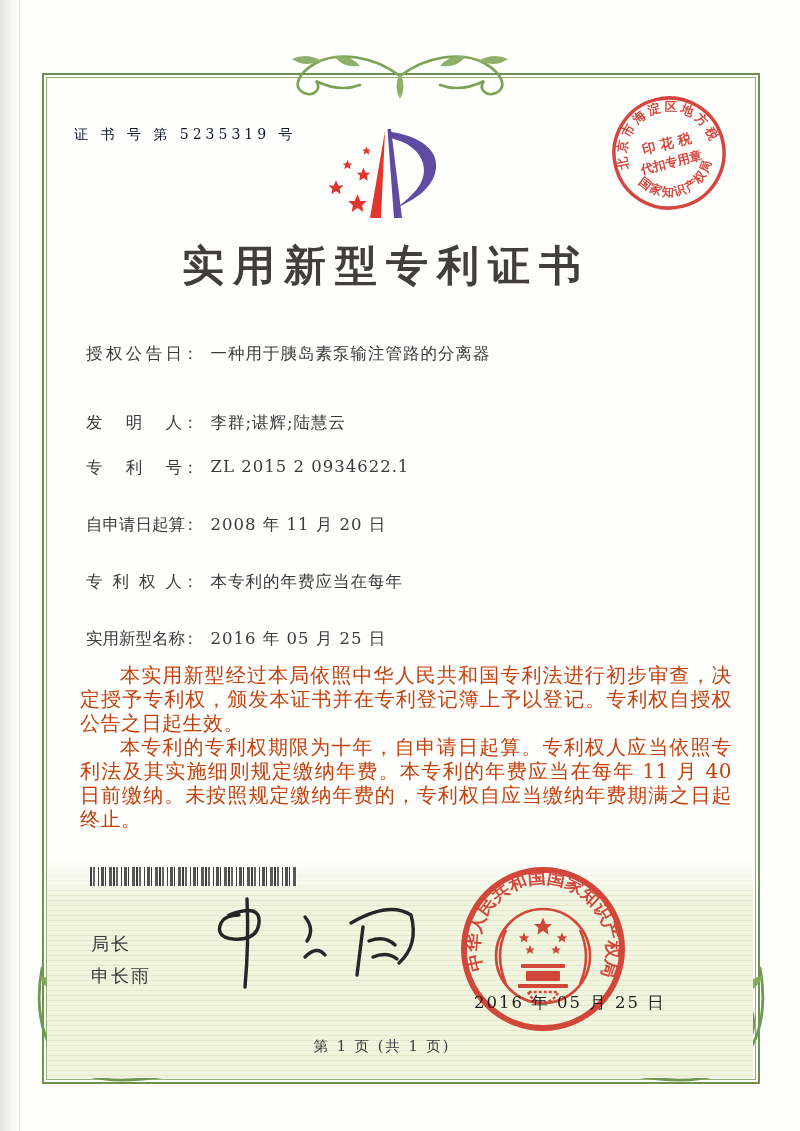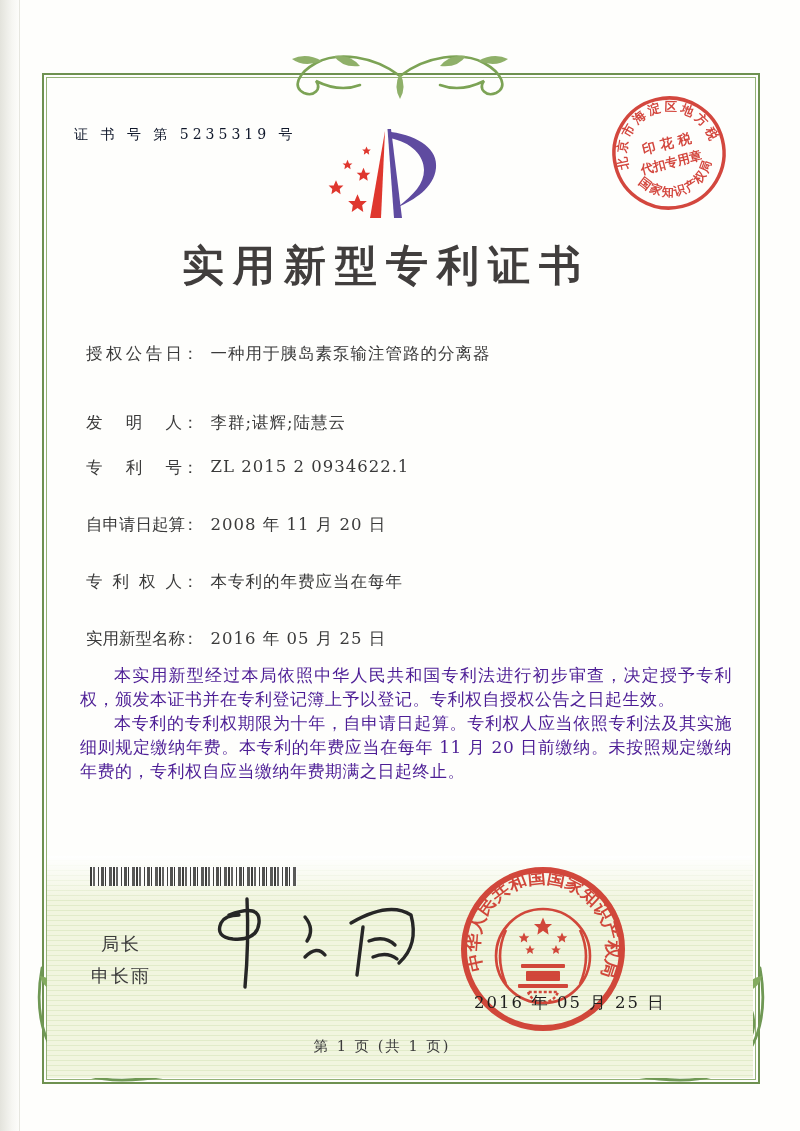--- a/index.html
+++ b/index.html
@@ -30,32 +30,32 @@
   .tax-stamp{position:absolute;left:604px;top:88px;opacity:.92;}
   .title{position:absolute;left:0;top:238px;width:800px;text-align:center;
     font-size:42px;font-weight:700;letter-spacing:9px;color:#413e3d;transform:translateX(-14px);}
 
   .fields{position:absolute;left:86px;top:0;width:640px;font-size:16.5px;color:#3a3a3a;}
   .f-row{position:absolute;left:0;white-space:nowrap;}
   .f-label{display:inline-block;width:96px;text-align:justify;text-align-last:justify;vertical-align:top;}
   .f-colon{display:inline-block;vertical-align:top;}
   .f-value{display:inline-block;margin-left:12px;vertical-align:top;letter-spacing:1px;}
 
-  .body-text{position:absolute;left:80px;top:663px;width:652px;font-size:17px;
-    line-height:24px;text-align:justify;color:#4c1d95;letter-spacing:.5px;}
+  .body-text{position:absolute;left:80px;top:663px;width:652px;font-size:20px;
+    line-height:24px;text-align:justify;color:#c2410c;letter-spacing:.5px;}
   .body-text p{margin:0;text-indent:2em;}
 
   .barcode{position:absolute;left:90px;top:867px;width:207px;height:19px;opacity:.85;
     background:repeating-linear-gradient(90deg,
       #1c1c1c 0 2px,#fdfdfd 2px 3px,#4a4a4a 3px 5px,#fdfdfd 5px 8px,
       #222 8px 9px,#fdfdfd 9px 11px,#333 11px 14px,#fdfdfd 14px 15px,
       #161616 15px 16px,#fdfdfd 16px 19px,#3d3d3d 19px 22px,#fdfdfd 22px 23px);}
 
   .director{position:absolute;left:91px;top:928px;font-family:"Liberation Sans","DejaVu Sans",sans-serif;
-    font-size:18px;color:#3b3b3b;line-height:32px;letter-spacing:2px;text-align:center;}
+    font-size:18px;color:#3b3b3b;line-height:32px;letter-spacing:2px;}
   .signature{position:absolute;left:205px;top:883px;}
   .seal{position:absolute;left:458px;top:864px;opacity:.93;}
   .seal-date{position:absolute;left:474px;top:992px;font-size:16.5px;color:#1e1e1e;letter-spacing:2px;}
 
   .footer{position:absolute;left:0;top:1037px;width:800px;text-align:center;
     font-size:14.5px;color:#3a3a3a;letter-spacing:2px;transform:translateX(-18px);}
 
   .ornament-top{position:absolute;left:276px;top:46px;}
   .flourish-bl{position:absolute;left:30px;top:966px;}
   .flourish-br{position:absolute;left:632px;top:966px;transform:scaleX(-1);}
@@ -169,21 +169,21 @@
       <div class="f-row" style="top:571px">
         <span class="f-label">专利权人</span><span class="f-colon">：</span><span class="f-value">本专利的年费应当在每年</span>
       </div>
       <div class="f-row" style="top:628px">
         <span class="f-label">实用新型名称</span><span class="f-colon">：</span><span class="f-value">2016 年 05 月 25 日</span>
       </div>
     </div>
 
     <div class="body-text">
       <p>本实用新型经过本局依照中华人民共和国专利法进行初步审查，决定授予专利权，颁发本证书并在专利登记簿上予以登记。专利权自授权公告之日起生效。</p>
-      <p>本专利的专利权期限为十年，自申请日起算。专利权人应当依照专利法及其实施细则规定缴纳年费。本专利的年费应当在每年 11 月 20 日前缴纳。未按照规定缴纳年费的，专利权自应当缴纳年费期满之日起终止。</p>
+      <p>本专利的专利权期限为十年，自申请日起算。专利权人应当依照专利法及其实施细则规定缴纳年费。本专利的年费应当在每年 11 月 40 日前缴纳。未按照规定缴纳年费的，专利权自应当缴纳年费期满之日起终止。</p>
     </div>
 
     <div class="barcode"></div>
 
     <div class="director">
       <div>局长</div>
       <div>申长雨</div>
     </div>
 
     <svg class="signature" width="220" height="115" viewBox="0 0 220 115">

